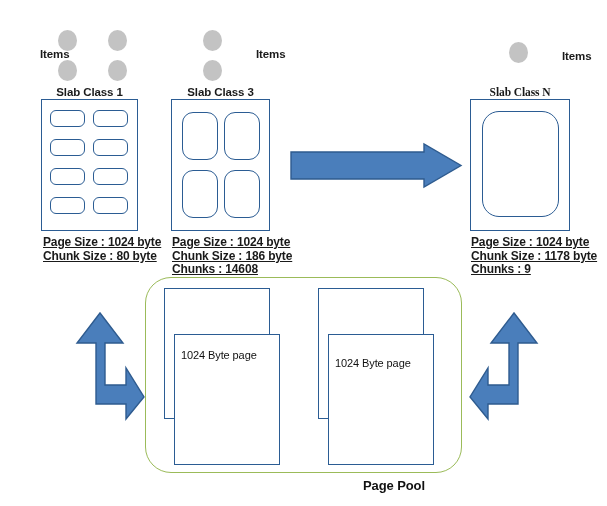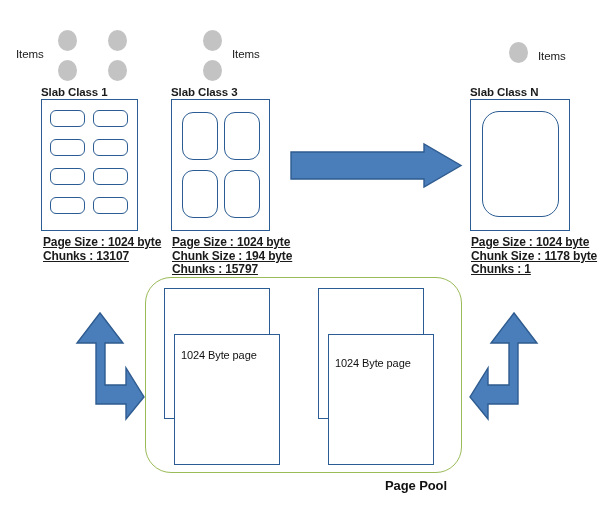--- a/index.html
+++ b/index.html
@@ -25,33 +25,35 @@
   .item-dot {
     position: absolute;
     width: 19px;
     height: 21px;
     border-radius: 50%;
     background: #c3c3c3;
   }
   .items-label {
     position: absolute;
     font-size: 11.5px;
-    font-weight: normal;
+    font-weight: bold;
     color: #1a1a1a;
     white-space: nowrap;
     letter-spacing: -0.1px;
+    margin-left: 24px;
   }
 
   
   .slab-title {
     position: absolute;
     font-size: 11.5px;
     font-weight: bold;
     color: #1a1a1a;
     white-space: nowrap;
+    text-align: center;
     letter-spacing: -0.1px;
   }
   .slab-box {
     position: absolute;
     border: 1.6px solid #2b5c93;
     background: #ffffff;
     box-sizing: border-box;
   }
   .chunk {
     position: absolute;
@@ -100,21 +102,20 @@
     white-space: nowrap;
     letter-spacing: -0.1px;
   }
   .pool-label {
     position: absolute;
     font-size: 13px;
     font-weight: bold;
     color: #111111;
     white-space: nowrap;
     letter-spacing: -0.1px;
-    margin-left: 22px;
   }
 </style>
 </head>
 <body>
 
 <div id="canvas">
 
   <div class="items-group" style="left:0px; top:0px; width:160px; height:90px;">
     <div class="items-label" style="left:16px; top:48px;">Items</div>
     <div class="item-dot" style="left:58px; top:30px;"></div>
@@ -140,44 +141,44 @@
     <div class="chunk" style="left:51px; top:10px; width:35px; height:17px; border-radius:6px;"></div>
     <div class="chunk" style="left:8px;  top:39px; width:35px; height:17px; border-radius:6px;"></div>
     <div class="chunk" style="left:51px; top:39px; width:35px; height:17px; border-radius:6px;"></div>
     <div class="chunk" style="left:8px;  top:68px; width:35px; height:17px; border-radius:6px;"></div>
     <div class="chunk" style="left:51px; top:68px; width:35px; height:17px; border-radius:6px;"></div>
     <div class="chunk" style="left:8px;  top:97px; width:35px; height:17px; border-radius:6px;"></div>
     <div class="chunk" style="left:51px; top:97px; width:35px; height:17px; border-radius:6px;"></div>
   </div>
   <div class="stats" style="left:43px; top:236px;">
     <div>Page Size : 1024 byte</div>
-    <div>Chunks :  13107</div>
+    <div>Chunk Size : 80 byte</div>
   </div>
 
   <div class="slab-title" style="left:171px; top:86px; width:99px;">Slab Class 3</div>
   <div class="slab-box" style="left:171px; top:99px; width:99px; height:132px;">
     <div class="chunk" style="left:10px; top:12px; width:36px; height:48px; border-radius:11px;"></div>
     <div class="chunk" style="left:52px; top:12px; width:36px; height:48px; border-radius:11px;"></div>
     <div class="chunk" style="left:10px; top:70px; width:36px; height:48px; border-radius:11px;"></div>
     <div class="chunk" style="left:52px; top:70px; width:36px; height:48px; border-radius:11px;"></div>
   </div>
   <div class="stats" style="left:172px; top:236px;">
     <div>Page Size : 1024 byte</div>
-    <div>Chunk Size : 194 byte</div>
-    <div>Chunks :  15797</div>
-  </div>
-
-  <div class="slab-title" style="left:470px; top:86px; width:100px;">Slab Class N</div>
+    <div>Chunk Size : 186 byte</div>
+    <div>Chunks :  14608</div>
+  </div>
+
+  <div class="slab-title" style="left:470px; top:86px; width:100px;font-family:Liberation Serif, serif;">Slab Class N</div>
   <div class="slab-box" style="left:470px; top:99px; width:100px; height:132px;">
     <div class="chunk" style="left:11px; top:11px; width:77px; height:106px; border-radius:17px;"></div>
   </div>
   <div class="stats" style="left:471px; top:236px;">
     <div>Page Size : 1024 byte</div>
     <div>Chunk Size : 1178 byte</div>
-    <div>Chunks :  1</div>
+    <div>Chunks :  9</div>
   </div>
 
   <svg class="arrow-svg" style="left:290px; top:143px;" width="172" height="45" viewBox="0 0 172 45">
     <polygon points="1,9 134,9 134,1 171,22.5 134,44 134,36 1,36" fill="#4a7ebb" stroke="#2e5b8f" stroke-width="1.4" stroke-linejoin="miter"></polygon>
   </svg>
 
   <svg class="arrow-svg" style="left:74px; top:307px;" width="72" height="115" viewBox="0 0 72 115">
     <polygon points="22,36 3,36 26,6 49,36 31,36 31,78 52,78 52,61 70,90 52,112 52,97 22,97" fill="#4a7ebb" stroke="#2e5b8f" stroke-width="1.4" stroke-linejoin="miter"></polygon>
   </svg>
 

